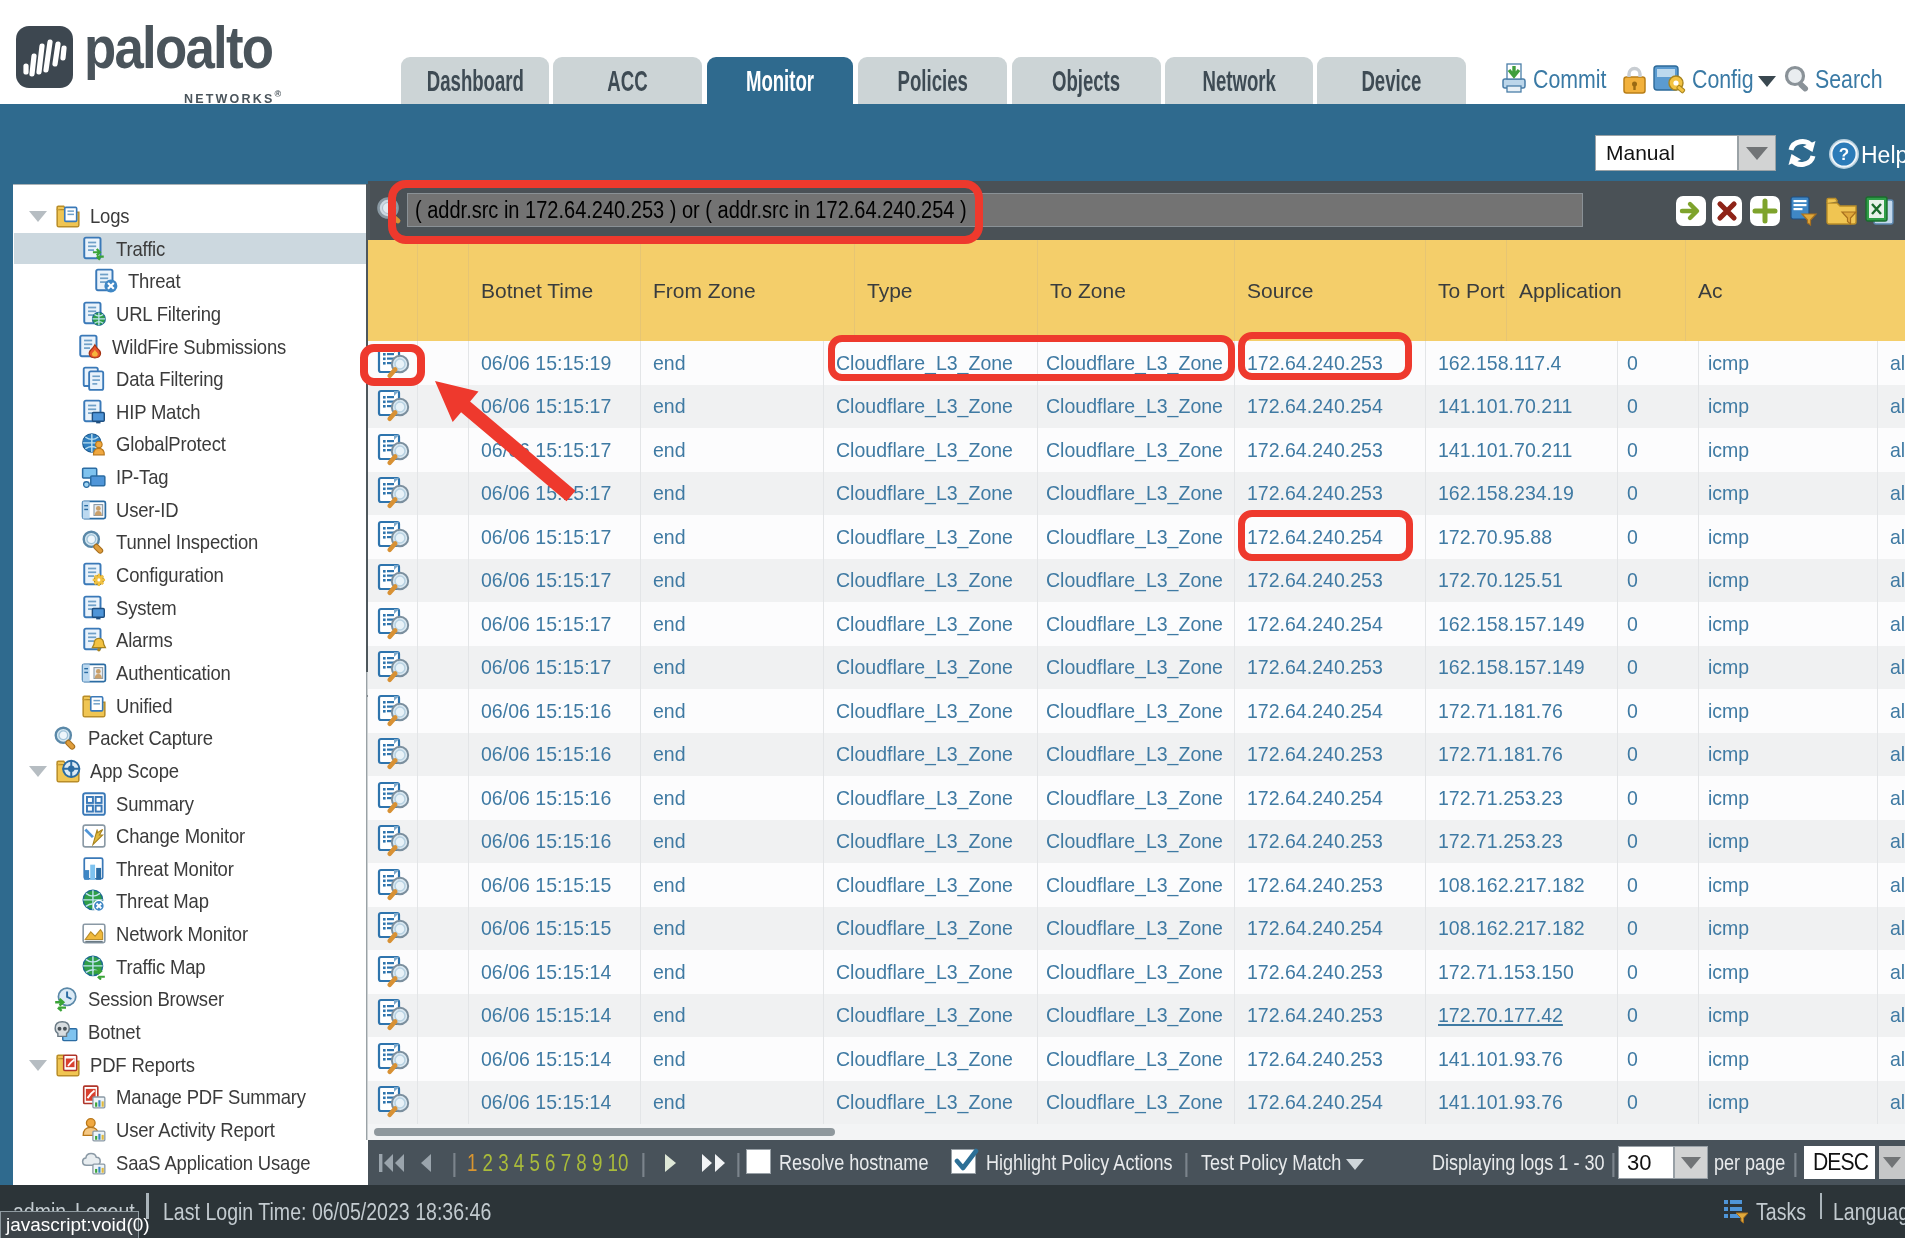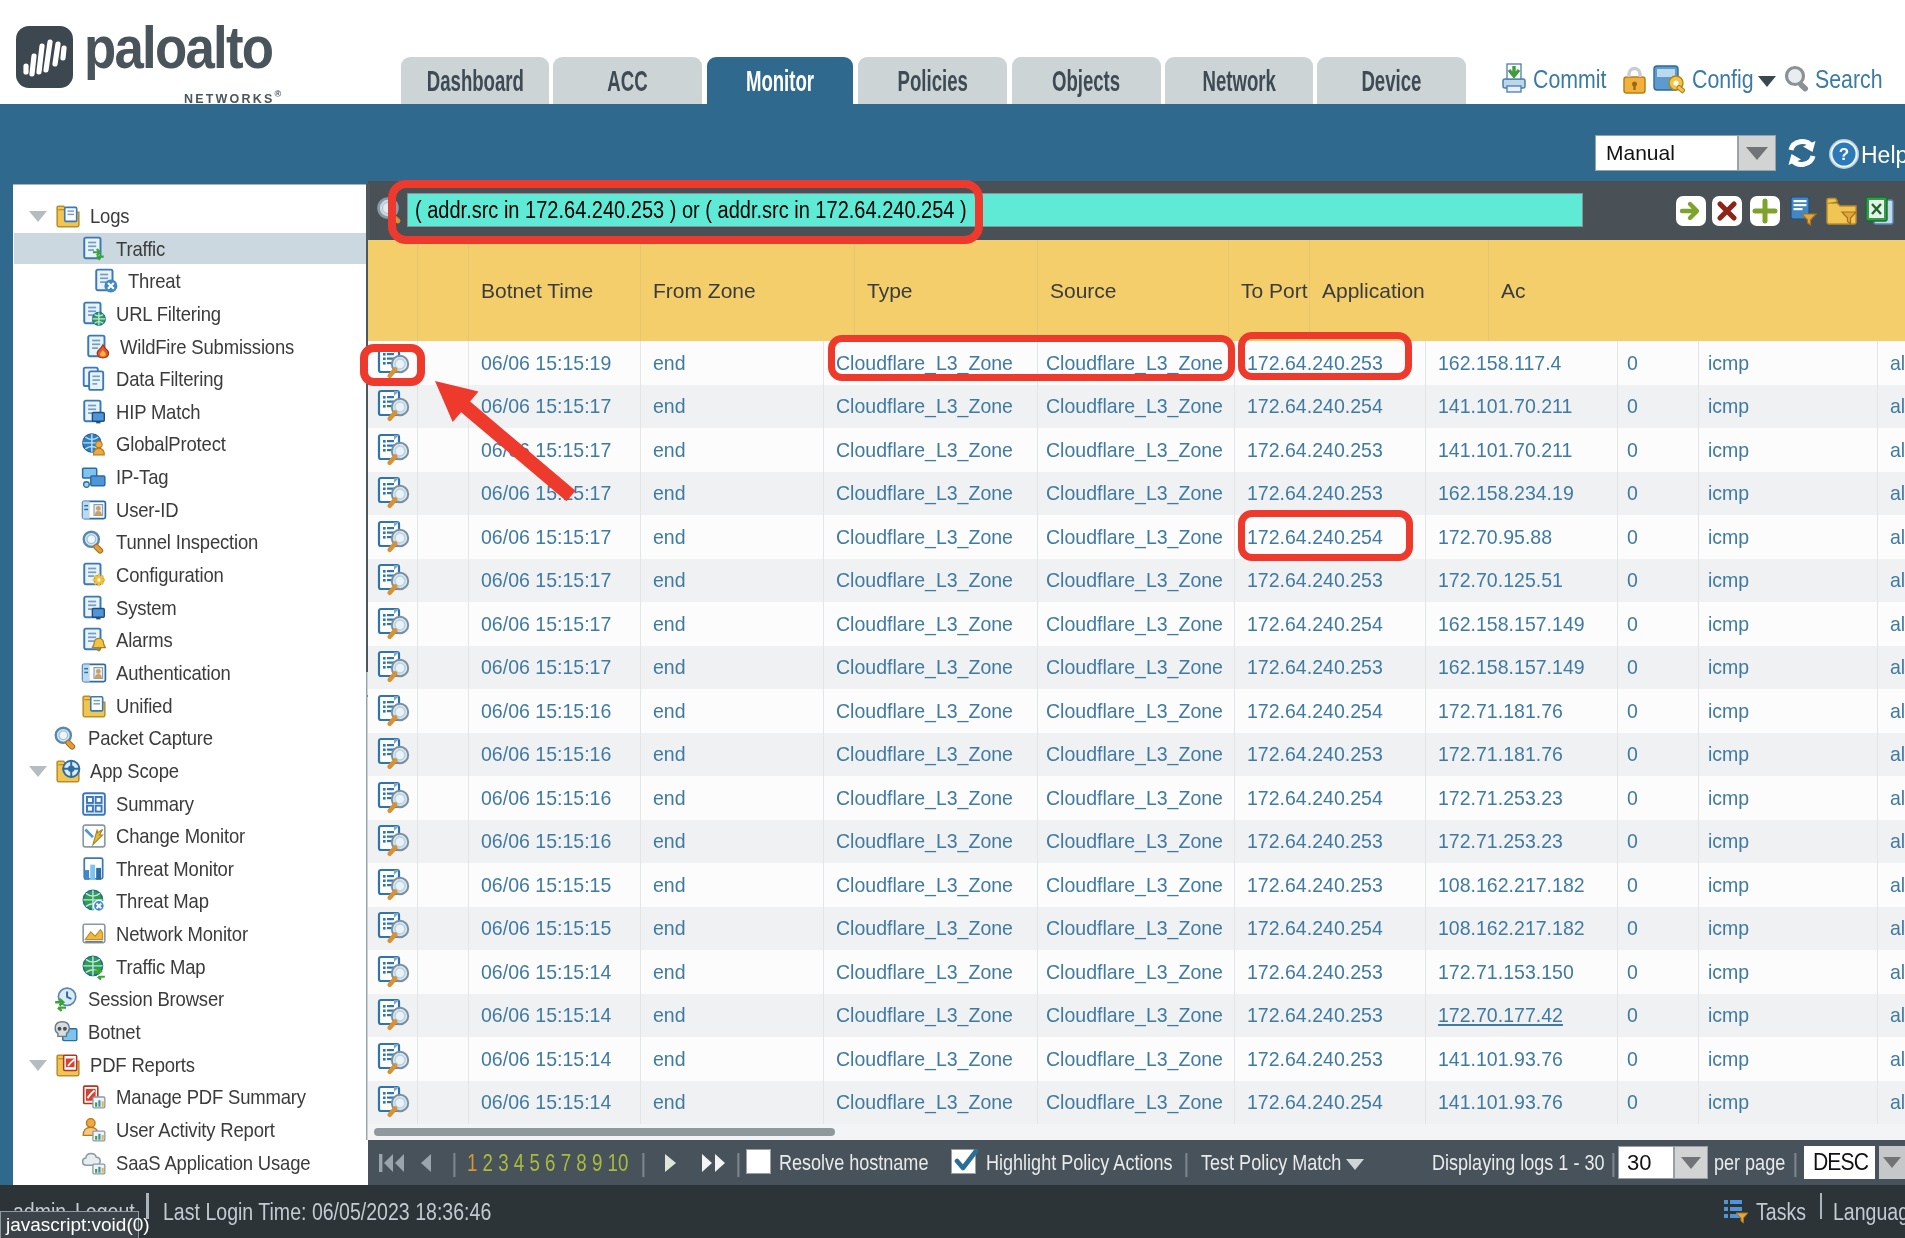--- a/index.html
+++ b/index.html
@@ -17,21 +17,21 @@
 .tab.sel{background:#2f6a8e;color:#fff}
 .hlink{position:absolute;top:64px;font-size:26px;color:#3a7aa5;white-space:nowrap}
 .hlink>span{display:inline-block;transform:scaleX(.82);transform-origin:0 50%}
 
 #manual{position:absolute;left:1595px;top:135px;width:143px;height:36px;background:#fff;border:1px solid #9aa2a6;font-size:21px;color:#111;display:flex;align-items:center;padding-left:10px}
 #manualbtn{position:absolute;left:1738px;top:135px;width:38px;height:36px;background:#d2d3d3;border:1px solid #9aa2a6}
 .dna{width:0;height:0;border-left:11px solid transparent;border-right:11px solid transparent;border-top:13px solid #717476;position:absolute;left:7px;top:11px}
 #helptxt{position:absolute;left:1861px;top:142px;color:#fff;font-size:23px}
 
 #fbar{position:absolute;left:368px;top:181px;width:1537px;height:59px;background:#4a5156}
-#finput{position:absolute;left:407px;top:193px;width:1176px;height:34px;background:#5eead4;border:1px solid #8a9196;font-size:23px;color:#000;display:flex;align-items:center;overflow:hidden}
+#finput{position:absolute;left:407px;top:193px;width:1176px;height:34px;background:#737373;border:1px solid #8a9196;font-size:23px;color:#000;display:flex;align-items:center;overflow:hidden}
 #finput>span{transform:scaleX(.87);transform-origin:0 50%;white-space:nowrap;padding-left:8px}
 
 #sidebar{position:absolute;left:13px;top:184px;width:353px;height:1001px;background:#fff;border-top:1px solid #aab2b6;overflow:hidden}
 #sideedge{position:absolute;left:366px;top:184px;width:4px;height:488px;background:#4e575c}
 #sidehandle{position:absolute;left:366px;top:672px;width:7px;height:468px;background:#cdd1d3;border-left:1px solid #9aa2a6}
 .tn{position:absolute;height:30px;display:flex;align-items:center;font-size:21px;color:#3b3b3b;white-space:nowrap}
 .tn svg{margin-right:9px;width:26px;height:26px}
 .tn span{display:inline-block;transform:scaleX(.88);transform-origin:0 50%;letter-spacing:-0.2px}
 .tsel{position:absolute;left:1px;width:352px;height:31px;background:#ccd8df}
 .arr{position:absolute;width:0;height:0;border-left:9px solid transparent;border-right:9px solid transparent;border-top:11px solid #b6bdc2}
@@ -223,21 +223,21 @@
         <svg width="24" height="24" viewBox="0 0 24 24">
           <rect x="3" y="1.5" width="15" height="19" rx="1.5" fill="#eaf3fb" stroke="#3a79b8" stroke-width="1.8"></rect>
           <line x1="6.5" y1="6" x2="14" y2="6" stroke="#6fa0c8" stroke-width="1.6"></line>
           <line x1="6.5" y1="9.5" x2="14" y2="9.5" stroke="#6fa0c8" stroke-width="1.6"></line>
           <line x1="6.5" y1="13" x2="12" y2="13" stroke="#6fa0c8" stroke-width="1.6"></line>
           <circle cx="16.5" cy="16.5" r="6" fill="#2f9e48" stroke="#1c6a8f" stroke-width="1"></circle>
           <path d="M10.5 16.5 h12 M16.5 10.5 v12 M12.5 12.5 q4 3 8 0 M12.5 20.5 q4 -3 8 0" stroke="#bfe3ef" stroke-width="1.2" fill="none"></path>
         </svg>
         <span>URL Filtering</span>
       </div>
-<div class="tn" style="left:72px;top:147px">
+<div class="tn" style="left:64px;top:147px">
         <svg width="24" height="24" viewBox="0 0 24 24">
           <rect x="3" y="1.5" width="15" height="19" rx="1.5" fill="#eaf3fb" stroke="#3a79b8" stroke-width="1.8"></rect>
           <line x1="6.5" y1="6" x2="14" y2="6" stroke="#6fa0c8" stroke-width="1.6"></line>
           <line x1="6.5" y1="9.5" x2="14" y2="9.5" stroke="#6fa0c8" stroke-width="1.6"></line>
           <line x1="6.5" y1="13" x2="12" y2="13" stroke="#6fa0c8" stroke-width="1.6"></line>
           <path d="M16.5 10 q1.5 3 3.5 4.5 q2.5 2 1.5 4.8 q-1 2.7 -5 2.7 q-4 0 -5 -2.7 q-1 -2.8 1.5 -4.8 q2 -1.5 3.5 -4.5z" fill="#e8552e" stroke="#a33313" stroke-width="1"></path>
           <path d="M16.5 14.5 q.8 1.6 1.8 2.4 q1.3 1.1 .8 2.5 q-.5 1.4 -2.6 1.4 q-2.1 0 -2.6 -1.4 q-.5 -1.4 .8 -2.5 q1 -.8 1.8 -2.4z" fill="#f6b53d"></path>
         </svg>
         <span>WildFire Submissions</span>
       </div>
@@ -501,20 +501,21 @@
   <div id="sidehandle">
       <div style="width:0;height:0;border-top:8px solid transparent;border-bottom:8px solid transparent;border-right:7px solid #4e565c;margin:16px 0 0 0"></div>
     </div>
 
   <div id="thead">
     <div class="hc" style="width:50px"></div>
     <div class="hc" style="width:51px"></div>
     <div class="hc" style="width:172px">Botnet Time</div>
     <div class="hc" style="width:214px">From Zone</div>
     <div class="hc" style="width:183px">Type</div>
+    <div class="hc" style="width:197px">To Zone</div>
     <div class="hc" style="width:191px">Source</div>
     <div class="hc" style="width:81px">To Port</div>
     <div class="hc" style="width:179px">Application</div>
     <div class="hc" style="width:27px;border-right:none">Ac</div>
   </div>
   <div id="rows">
 <div class="row odd">
 <div class="cell" style="width:50px;padding-left:7px">
           <svg width="36" height="34" viewBox="0 0 36 34">
             <rect x="4" y="2" width="20" height="24" rx="2" fill="#fff" stroke="#2e74ad" stroke-width="2.2"></rect>

